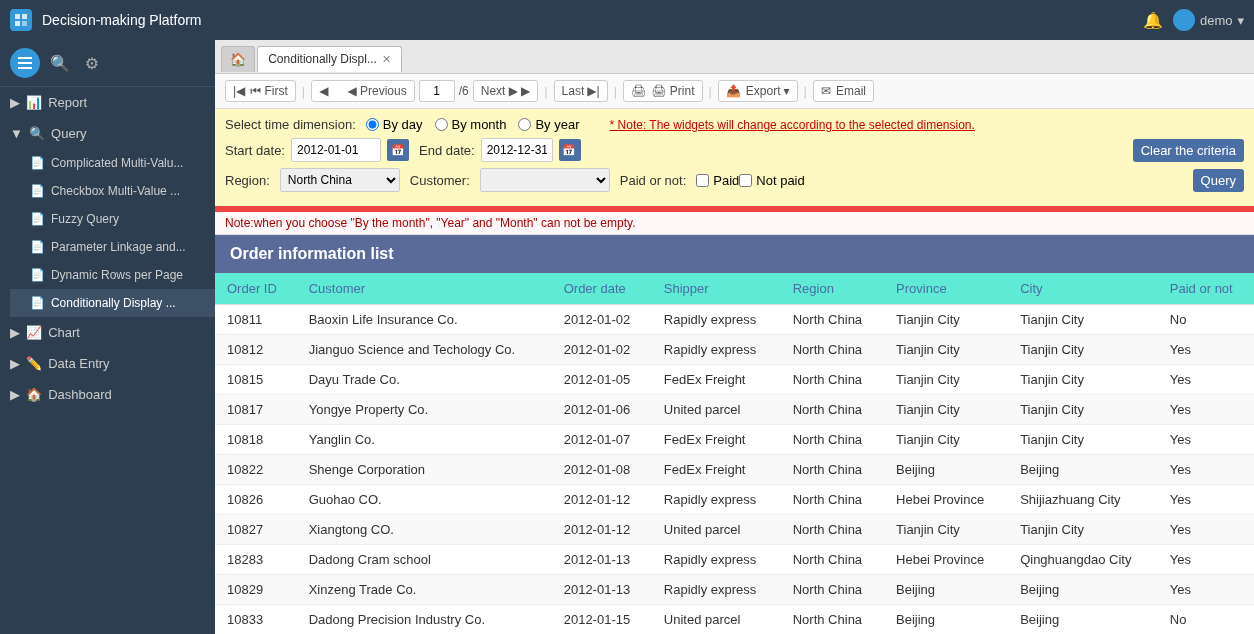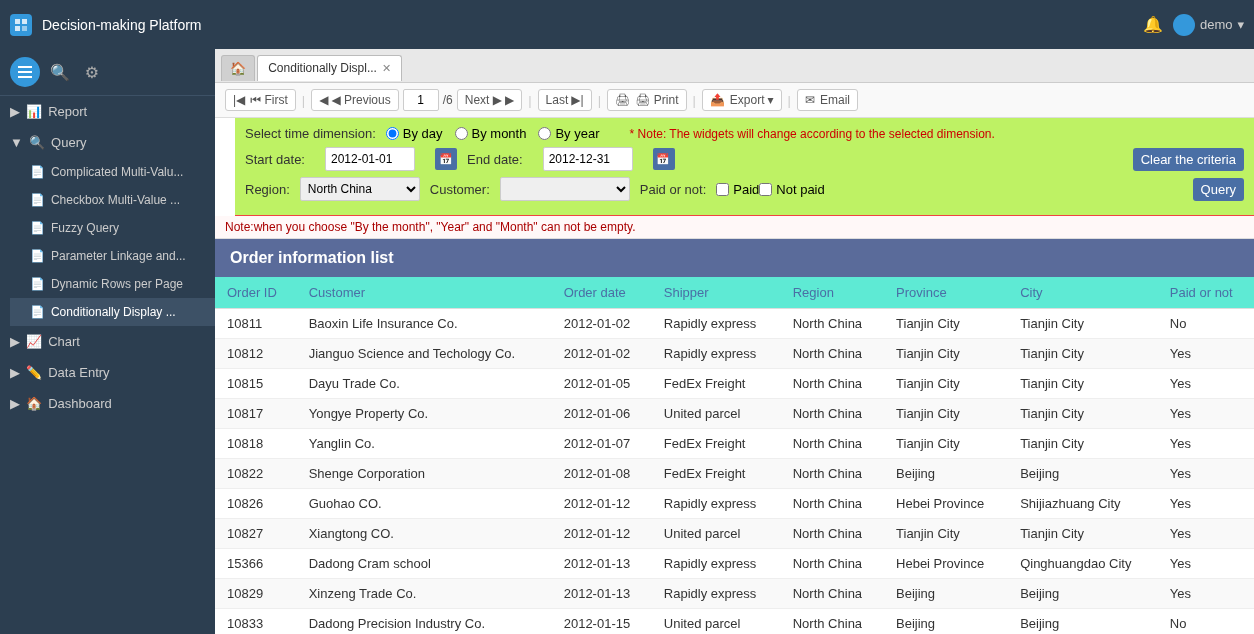--- a/index.html
+++ b/index.html
@@ -1,19 +1,19 @@
 <!DOCTYPE html>
 <html><head>
   <meta charset="utf-8">
   <style>
     * { box-sizing: border-box; margin: 0; padding: 0; }
     body { font-family: Arial, sans-serif; font-size: 13px; background: #f0f0f0; display: flex; flex-direction: column; height: 634px; overflow: hidden; }
 
     
-    .topbar { background: #2c3e50; color: white; height: 49px; display: flex; align-items: center; padding: 0 10px; gap: 10px; flex-shrink: 0; }
+    .topbar { background: #2c3e50; color: white; height: 40px; display: flex; align-items: center; padding: 0 10px; gap: 10px; flex-shrink: 0; }
     .topbar-logo { width: 22px; height: 22px; background: #3498db; border-radius: 4px; display: flex; align-items: center; justify-content: center; color: white; font-size: 12px; font-weight: bold; }
     .topbar-title { font-size: 14px; color: white; flex: 1; }
     .topbar-right { display: flex; align-items: center; gap: 10px; }
     .topbar-bell { color: #ccc; font-size: 16px; }
     .topbar-user { display: flex; align-items: center; gap: 5px; color: #ccc; font-size: 13px; }
     .topbar-avatar { width: 22px; height: 22px; background: #3498db; border-radius: 50%; }
 
     
     .main-layout { display: flex; flex: 1; overflow: hidden; }
 
@@ -42,27 +42,27 @@
     .page-content { flex: 1; overflow-y: auto; background: white; padding: 0; }
 
     
     .pagination-bar { display: flex; align-items: center; padding: 6px 10px; border-bottom: 1px solid #ddd; background: #f9f9f9; gap: 4px; flex-shrink: 0; }
     .pag-btn { display: flex; align-items: center; gap: 3px; padding: 3px 7px; border: 1px solid #ccc; background: white; border-radius: 3px; cursor: pointer; font-size: 12px; color: #555; }
     .pag-sep { color: #ccc; margin: 0 2px; }
     .pag-page-input { width: 36px; height: 22px; border: 1px solid #ccc; text-align: center; font-size: 12px; border-radius: 2px; }
     .pag-of { font-size: 12px; color: #555; }
 
     
-    .filter-area { padding: 8px 10px; border-bottom: 1px solid #ef4444; background: #bef264; margin-left: 20px; }
+    .filter-area { padding: 8px 10px; border-bottom: 6px solid #ef4444; background: #fef9c3; }
     .filter-row { display: flex; align-items: center; gap: 10px; margin-bottom: 6px; flex-wrap: wrap; }
     .filter-label { font-size: 13px; color: #333; }
     .radio-group { display: flex; align-items: center; gap: 12px; }
     .radio-item { display: flex; align-items: center; gap: 4px; font-size: 13px; cursor: pointer; }
-    .filter-note { font-size: 12px; color: #c00; margin-left: 20px; }
-    .filter-date-group { display: flex; align-items: center; gap: 20px; }
+    .filter-note { font-size: 12px; color: #c00; margin-left: 20px; text-decoration: underline; }
+    .filter-date-group { display: flex; align-items: center; gap: 6px; }
     .filter-input { height: 24px; border: 1px solid #ccc; padding: 0 5px; font-size: 12px; border-radius: 2px; }
     .filter-select { height: 24px; border: 1px solid #ccc; padding: 0 3px; font-size: 12px; border-radius: 2px; }
     .filter-cal-btn { width: 22px; height: 22px; background: #4a6fa5; color: white; border: none; border-radius: 2px; cursor: pointer; font-size: 11px; display: flex; align-items: center; justify-content: center; }
     .filter-checkbox-group { display: flex; align-items: center; }
     .filter-checkbox-item { display: flex; align-items: center; gap: 4px; font-size: 13px; }
     .btn-blue { background: #4a6fa5; color: white; border: none; padding: 4px 8px; border-radius: 3px; cursor: pointer; font-size: 13px; }
     .warning-note { font-size: 12px; color: #a00; padding: 4px 10px; background: #fff8f8; border-bottom: 1px solid #ddd; }
 
     
     .table-container { overflow: auto; flex: 1; }
@@ -191,21 +191,21 @@
     <div class="page-content">
 
       <div class="pagination-bar">
         <button class="pag-btn">
           <span>|◀</span>
           <span style="margin-left:2px;">⏮ First</span>
         </button>
         <span class="pag-sep">|</span>
         <button class="pag-btn">
           <span>◀</span>
-          <span style="margin-left:0;">◀ Previous</span>
+          <span style="margin-left:16px;">◀ Previous</span>
         </button>
         <input class="pag-page-input" type="text" value="1" style="">
         <span class="pag-of">/6</span>
         <button class="pag-btn">
           <span>Next ▶</span>
           <span>▶</span>
         </button>
         <span class="pag-sep">|</span>
         <button class="pag-btn">
           <span>Last</span>
@@ -249,21 +249,21 @@
           <span class="filter-note">* Note: The widgets will change according to the selected dimension.</span>
         </div>
         <div class="filter-row">
           <div class="filter-date-group">
             <span class="filter-label">Start date:</span>
             <input type="text" class="filter-input" value="2012-01-01" style="width: 90px;">
             <button class="filter-cal-btn">📅</button>
           </div>
           <div class="filter-date-group">
             <span class="filter-label">End date:</span>
-            <input type="text" class="filter-input" value="2012-12-31" style="width: 90px;">
+            <input type="text" class="filter-input" value="2012-12-31" style="width: 72px;">
             <button class="filter-cal-btn">📅</button>
           </div>
           <div style="margin-left: auto; display: flex; gap: 6px;">
             <button class="btn-blue">Clear the criteria</button>
           </div>
         </div>
         <div class="filter-row">
           <span class="filter-label">Region:</span>
           <select class="filter-select" style="width:120px;">
             <option>North China</option>
@@ -381,21 +381,21 @@
                 <td>10827</td>
                 <td>Xiangtong CO.</td>
                 <td>2012-01-12</td>
                 <td>United parcel</td>
                 <td>North China</td>
                 <td>Tianjin City</td>
                 <td>Tianjin City</td>
                 <td>Yes</td>
               </tr>
               <tr>
-                <td>15366</td>
+                <td>18283</td>
                 <td>Dadong Cram school</td>
                 <td>2012-01-13</td>
                 <td>Rapidly express</td>
                 <td>North China</td>
                 <td>Hebei Province</td>
                 <td>Qinghuangdao City</td>
                 <td>Yes</td>
               </tr>
               <tr>
                 <td>10829</td>

